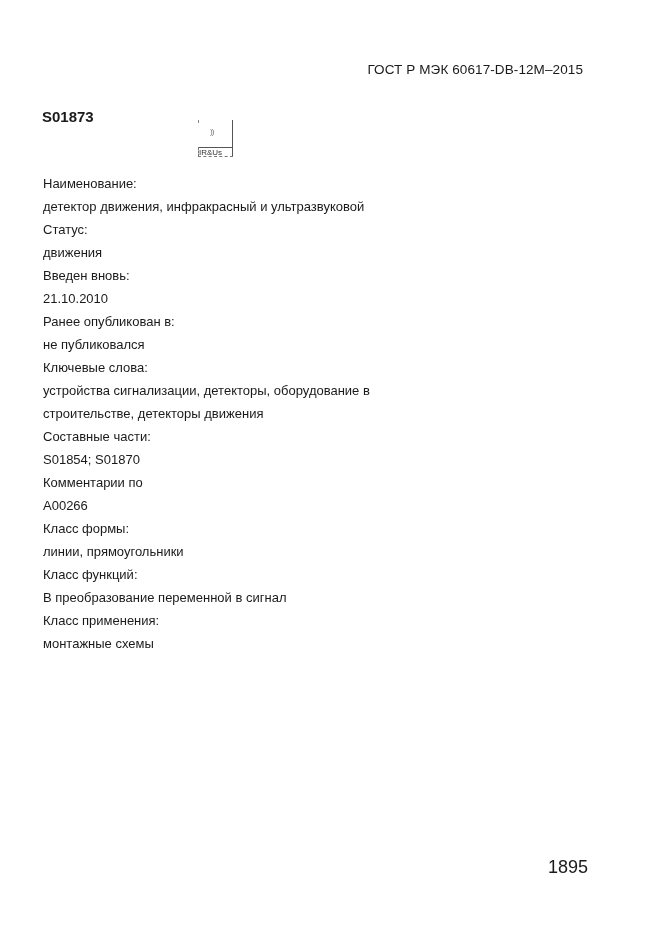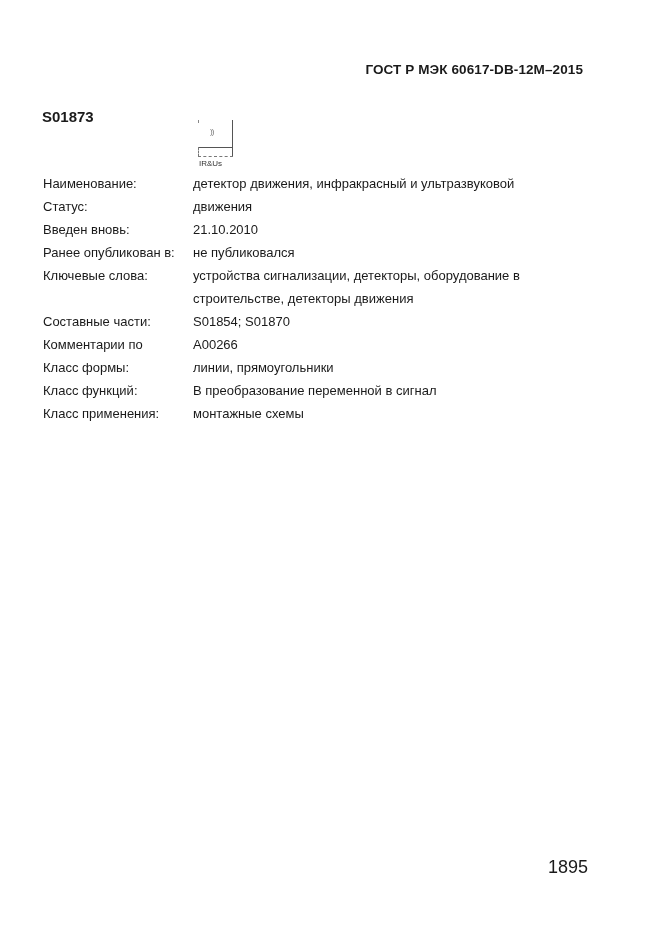--- a/index.html
+++ b/index.html
@@ -13,21 +13,21 @@
       position: relative;
       overflow: hidden;
       font-family: "Liberation Sans", sans-serif;
       color: #1a1a1a;
     }
     .header-title {
       position: absolute;
       top: 62px;
       right: 78px;
       font-size: 13.5px;
-      font-weight: bold;
+      font-weight: normal;
       letter-spacing: 0.1px;
     }
     .symbol-code {
       position: absolute;
       left: 42px;
       top: 108px;
       font-size: 15px;
       font-weight: bold;
       text-align: center;
     }
@@ -85,31 +85,31 @@
       font-size: 8px;
       color: #777;
       letter-spacing: -1px;
     }
     .symbol-box .label {
       position: absolute;
       left: 1px;
       top: 28px;
       font-size: 8px;
       color: #333;
-      margin-top: 11px;
     }
     .props {
       position: absolute;
       left: 43px;
       top: 172px;
       font-size: 13px;
     }
     .row {
       display: flex;
       line-height: 23px;
+      flex-direction: column;
     }
     .row .key {
       width: 150px;
       flex: none;
     }
     .row .val {
       width: 360px;
     }
     .page-number {
       position: absolute;

